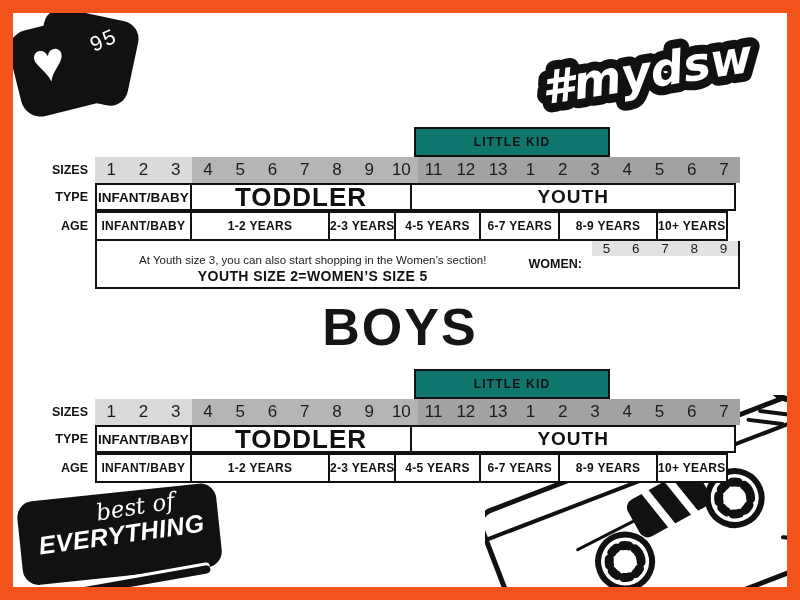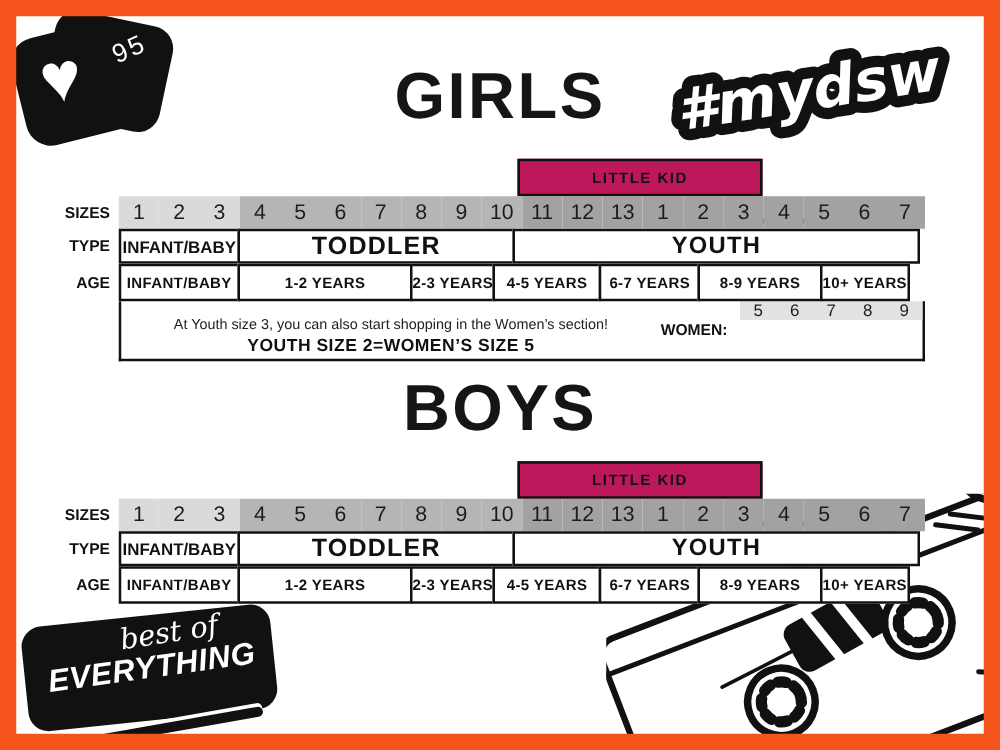--- a/index.html
+++ b/index.html
@@ -32,36 +32,36 @@
   .chart-girls { top:127px; }
   .chart-boys  { top:369px; }
   .row { display:flex; position:relative; width:100%; }
   .row-label { position:absolute; right:calc(100% + 7px); top:50%; transform:translateY(-50%);
                font-size:12.5px; font-weight:bold; color:#111; white-space:nowrap; }
 
   .kid-row { height:30px; }
   .kid-spacer { width:49.5%; }
   .kid-cell { border:2px solid #111; display:flex; align-items:center; justify-content:center;
               font-size:12px; font-weight:bold; letter-spacing:1.2px; color:#111; }
-  .kid-little { width:30.3%; background:#be185d; }
+  .kid-little { width:30.3%; background:#0f766e; }
   .kid-big    { width:20.2%; background:#fde047; margin-left:-2px;margin-top:48px; }
 
   .sizes-row { height:26px;border-radius:10px; }
   .size-cell { width:5%; display:flex; align-items:center; justify-content:center;
                font-size:17px; color:#1c1c1c; }
   .s-light { background:#DADADA; }
   .s-mid   { background:#B5B5B5; }
   .s-dark  { background:#A2A2A2; }
 
   .type-row { height:28px; }
   .type-cell { border:2px solid #111; background:#fff; display:flex; align-items:center;
                justify-content:center; font-weight:bold; color:#111; }
   .type-cell + .type-cell { margin-left:-2px; }
   .t-infant { width:15%; font-size:13.5px; }
-  .t-toddler { width:34.5%; font-size:20px; letter-spacing:1px; }
+  .t-toddler { width:34.5%; font-size:26px; letter-spacing:1px; }
   .t-youth  { width:50.5%; font-size:19px; letter-spacing:1px; }
 
   .age-row { height:30px; }
   .age-cell { border:2px solid #111; background:#fff; display:flex; align-items:center;
               justify-content:center; font-size:12px; font-weight:bold; color:#111;
               letter-spacing:0.3px; white-space:nowrap; }
   .age-cell + .age-cell { margin-left:-2px; }
   .a-1 { width:15%; } .a-2 { width:21.8%; } .a-3 { width:10.5%; } .a-4 { width:13.5%; }
   .a-5 { width:12.6%; } .a-6 { width:15.4%; } .a-7 { width:11.2%; }
 
@@ -106,21 +106,20 @@
     <span class="badge-count">95</span>
   </div>
 
   <svg class="hashtag-svg" width="230" height="100" viewBox="0 0 230 100">
     <g transform="rotate(-9 115 50)" font-family="DejaVu Sans, sans-serif" font-style="italic" font-weight="bold" font-size="46" text-anchor="middle">
       <text x="115" y="66" stroke="#111" stroke-width="18" stroke-linejoin="round" fill="#111">#mydsw</text>
       <text x="115" y="66" fill="#fff">#mydsw</text>
     </g>
   </svg>
 
-  <div class="big-title title-girls">GIRLS</div>
 
   <div class="chart chart-girls">
     <div class="row kid-row">
       <div class="kid-spacer"></div>
       <div class="kid-cell kid-little">LITTLE KID</div>
       <div class="kid-cell kid-big">BIG KID</div>
     </div>
     <div class="row sizes-row">
       <span class="row-label">SIZES</span>
       <div class="size-cell s-light">1</div>

